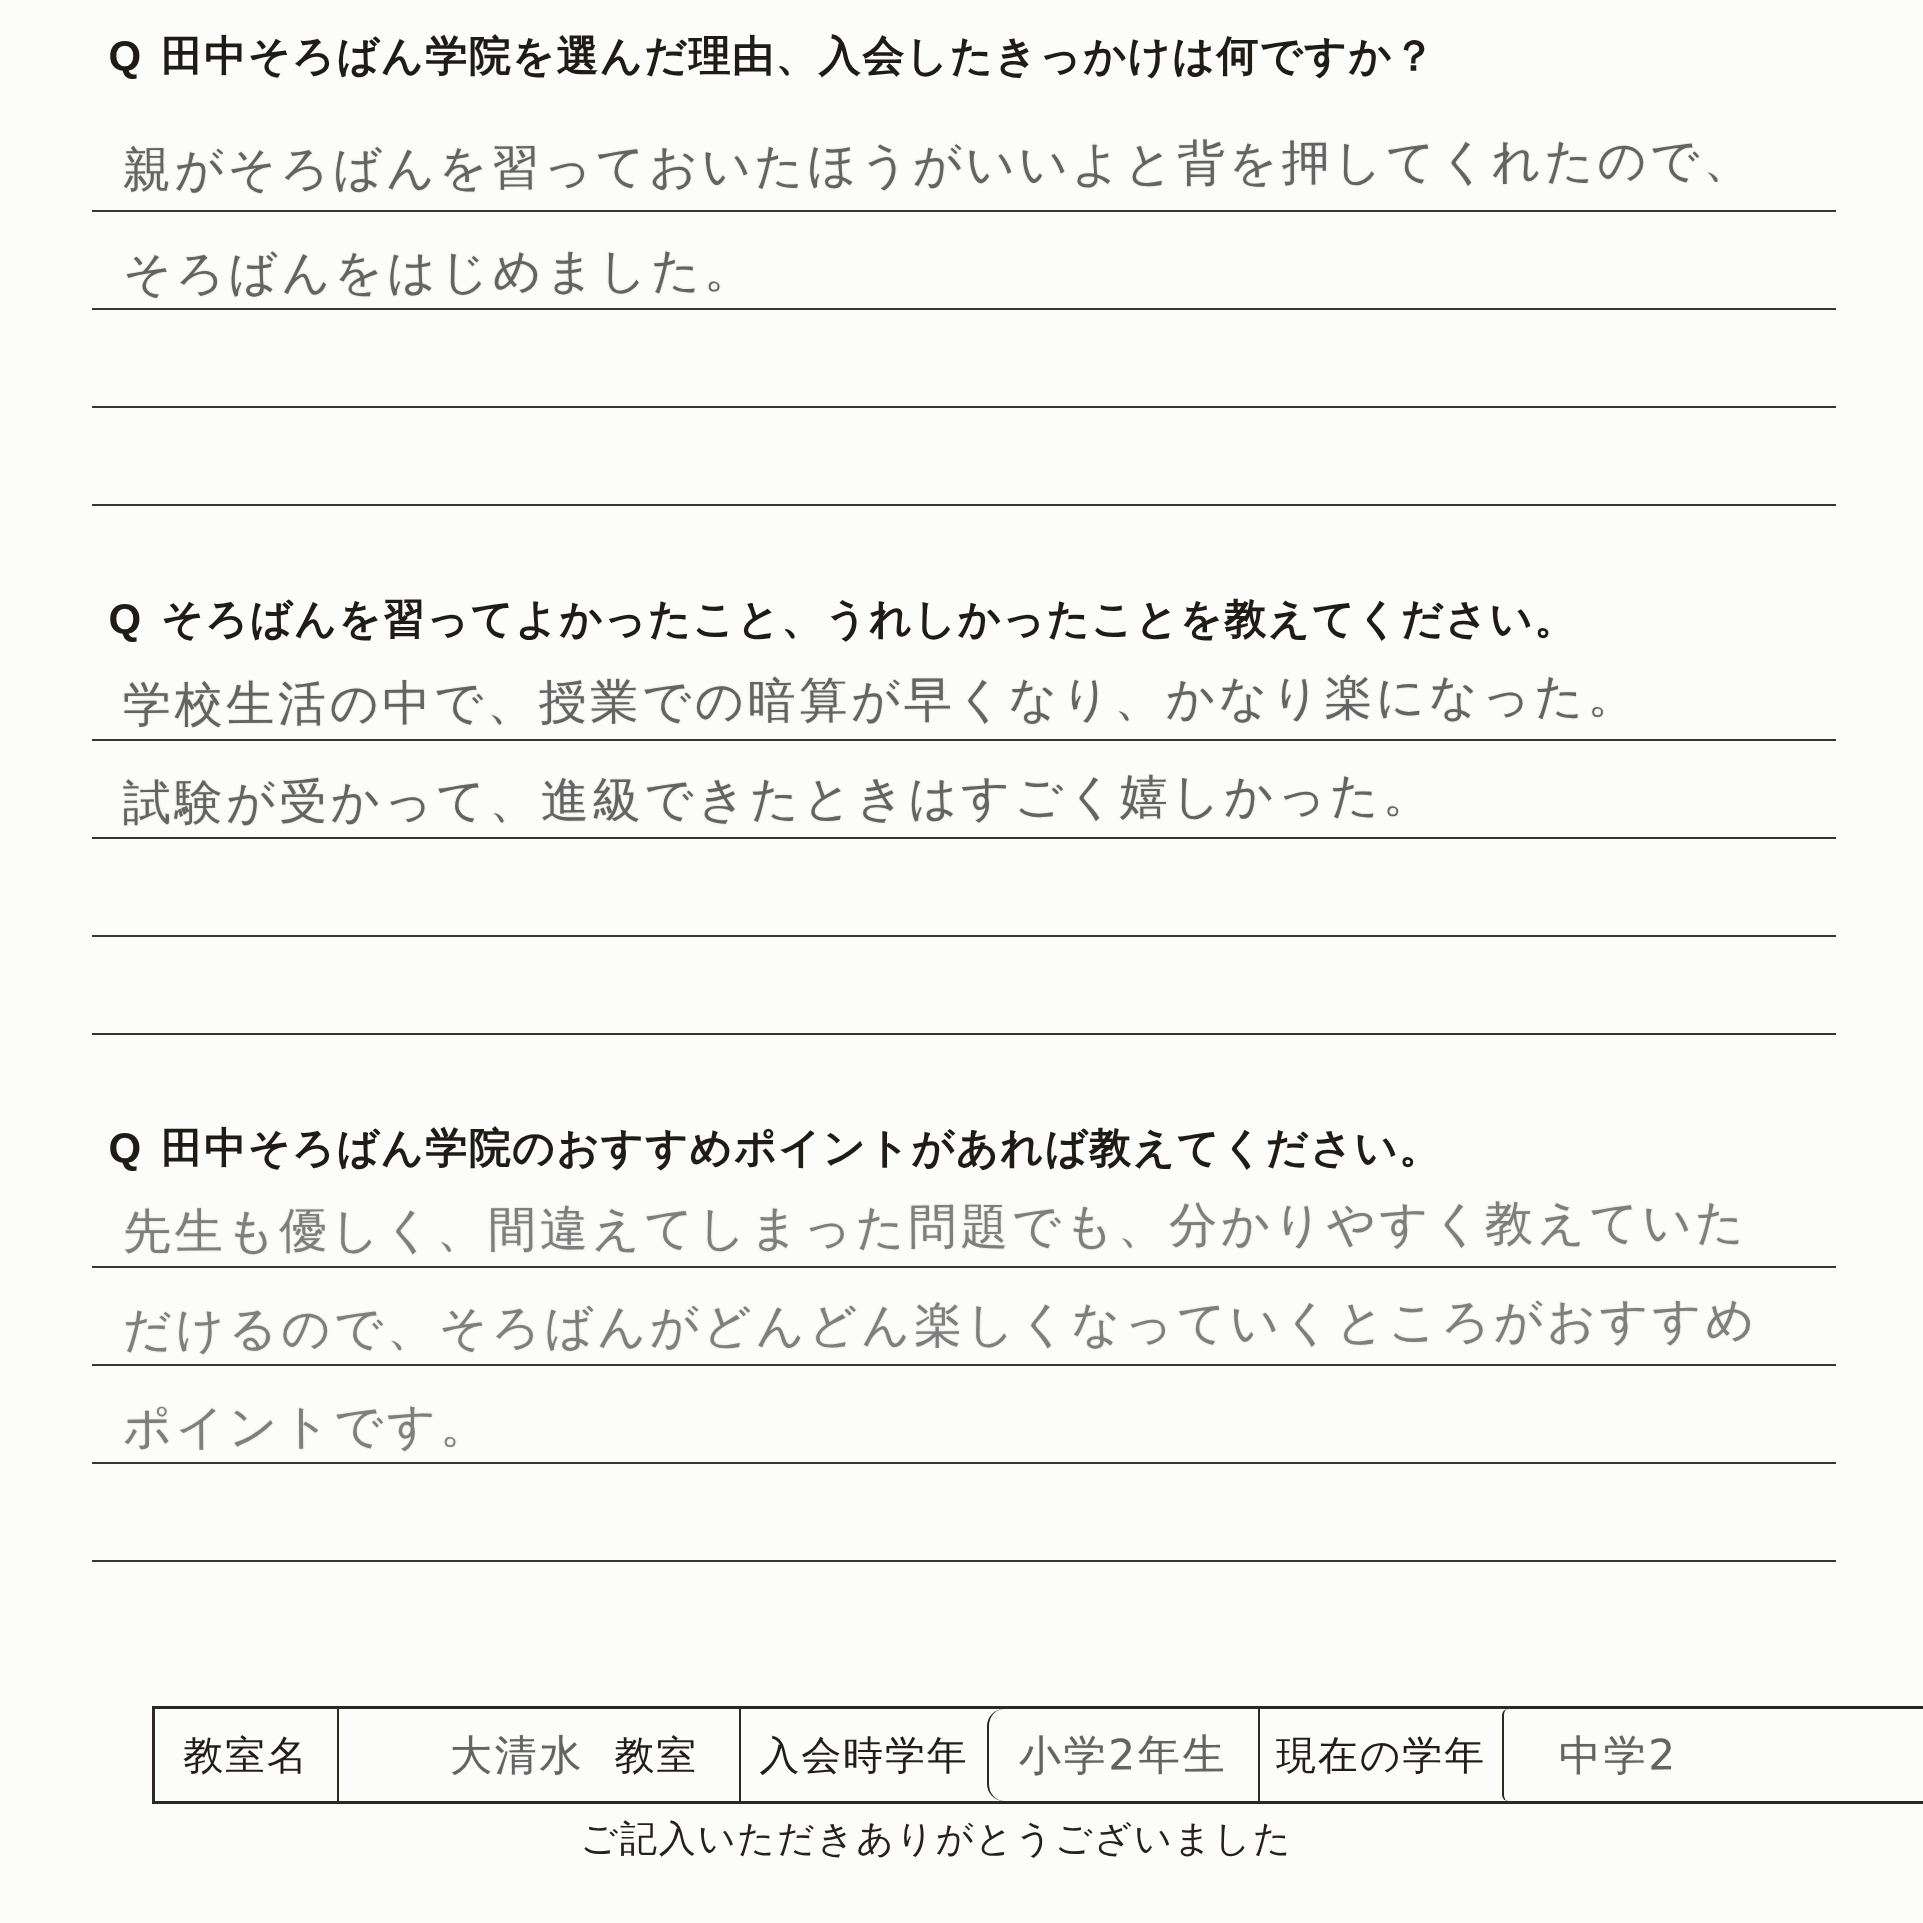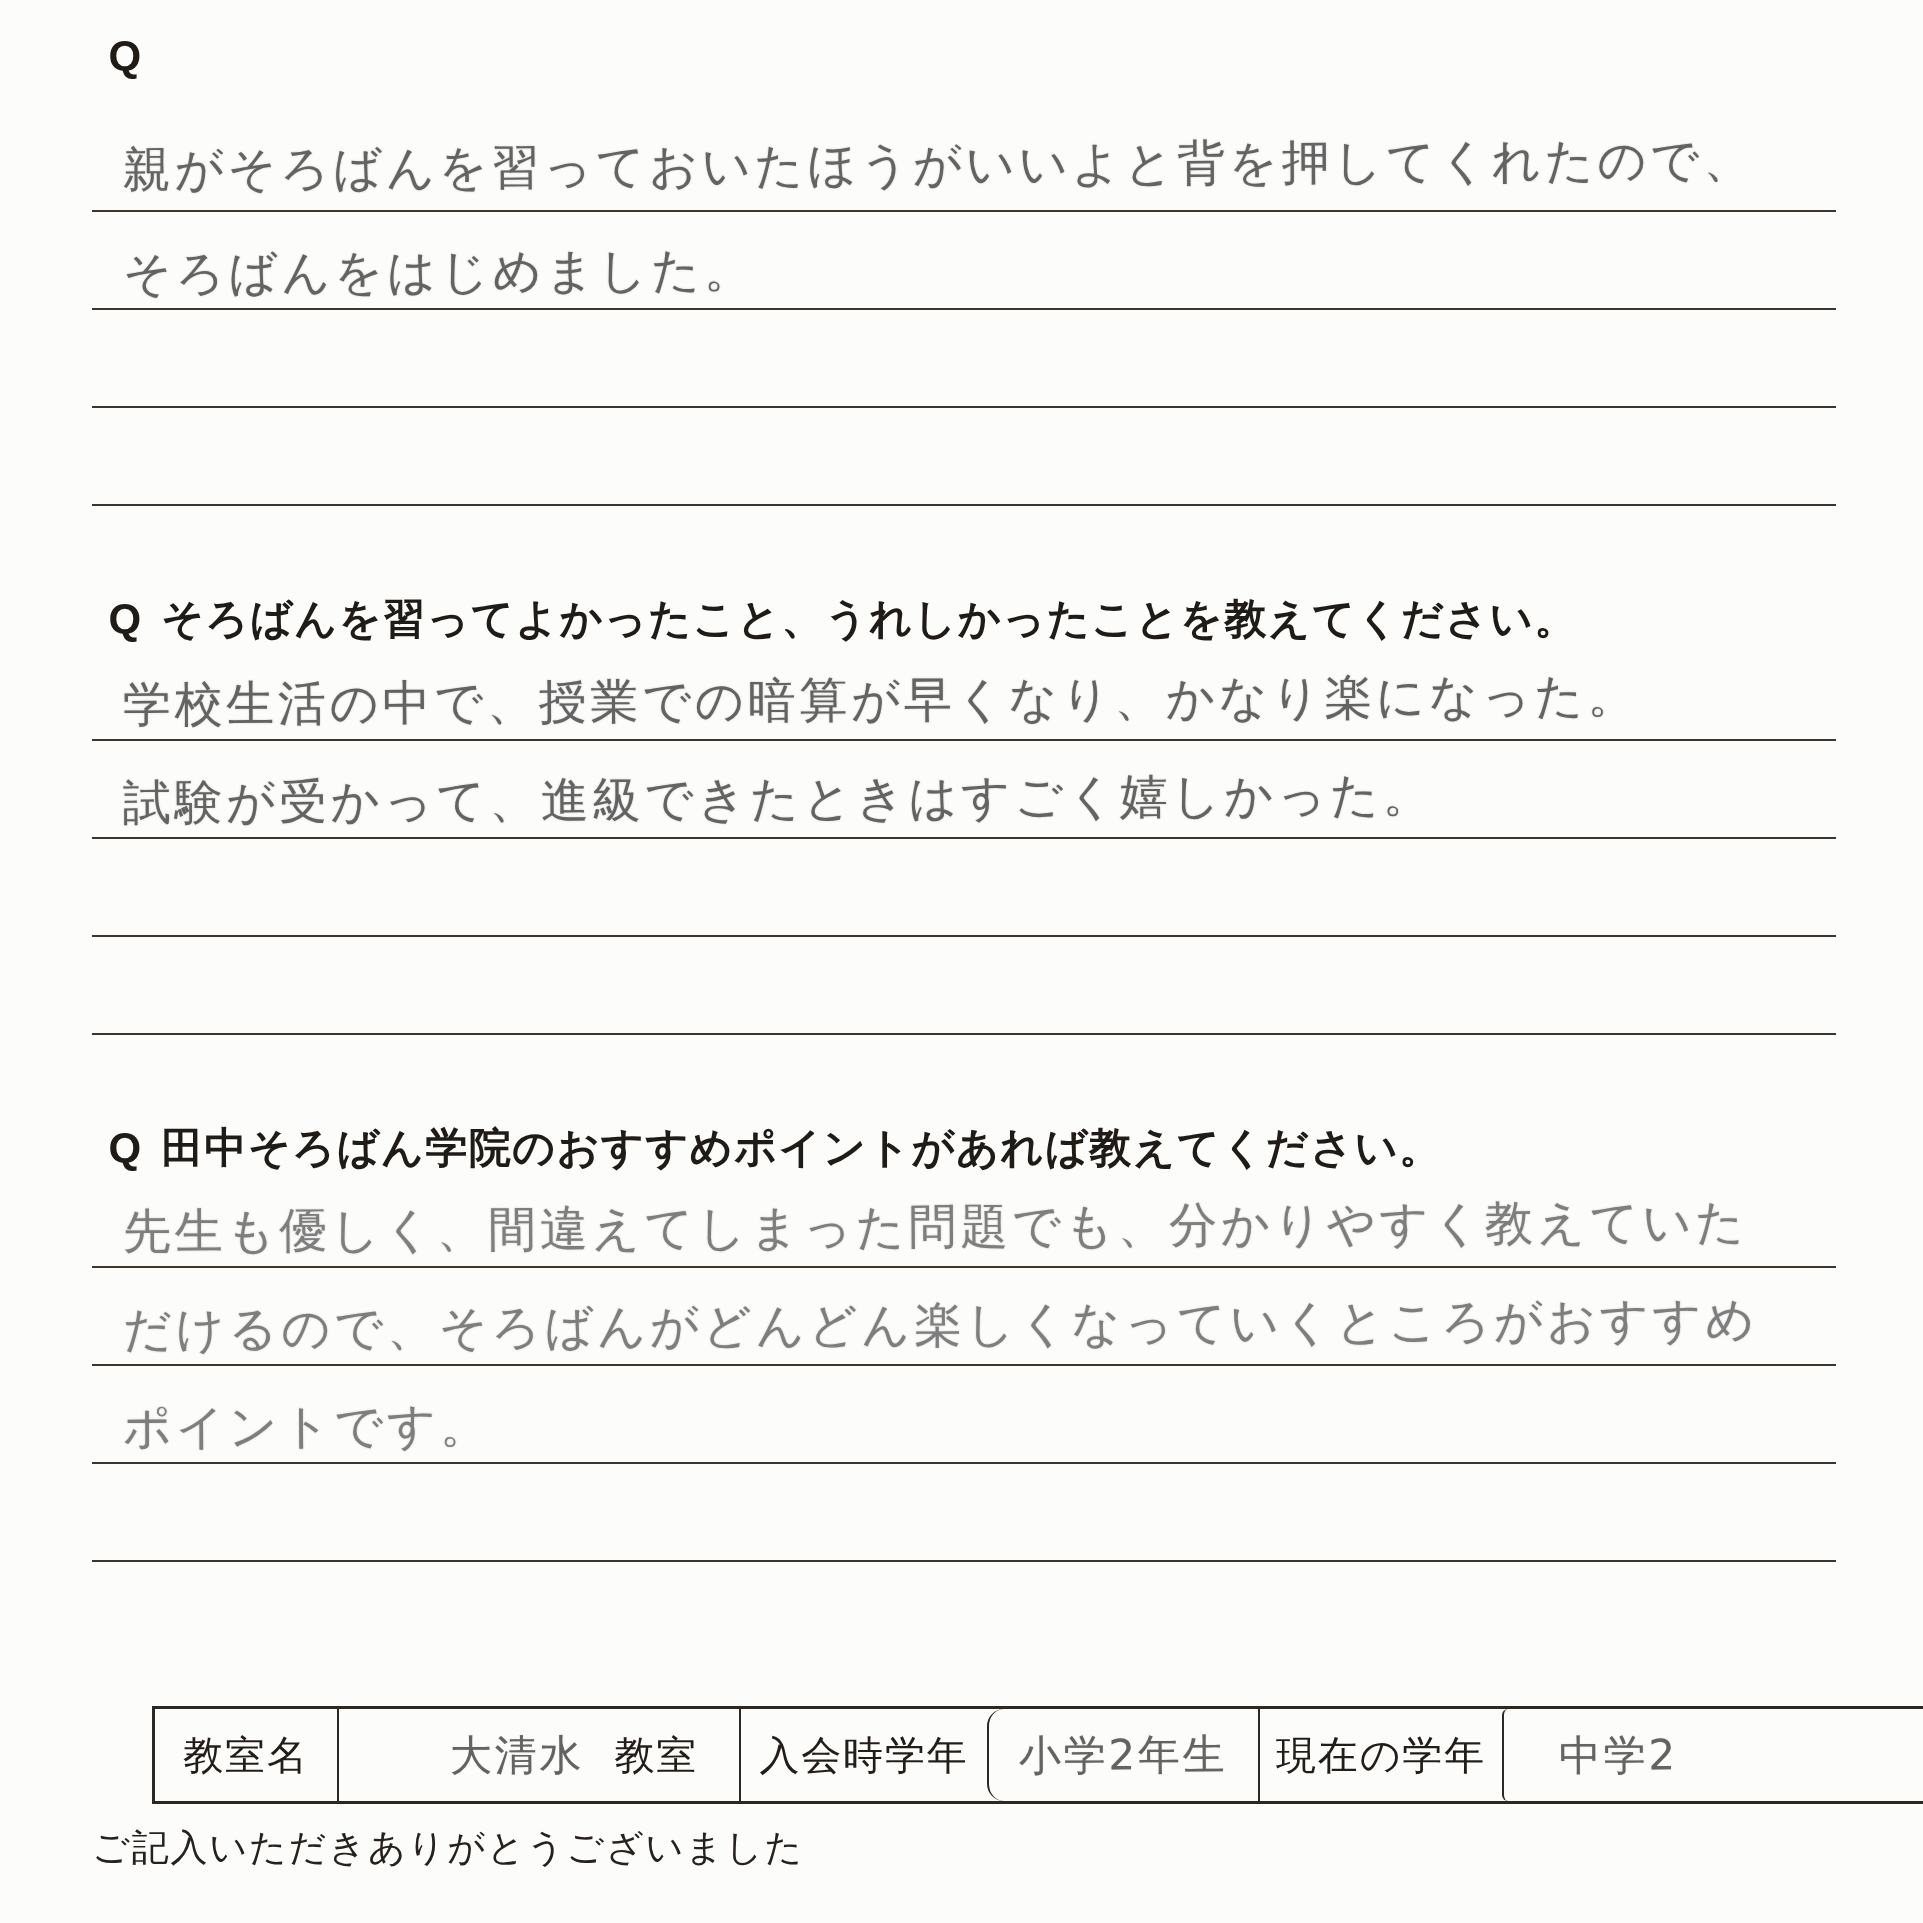--- a/index.html
+++ b/index.html
@@ -64,32 +64,33 @@
   }
   .cell:first-child { border-left:none; }
   .cell .hw { font-size:42px; letter-spacing:2.8px; text-shadow:0 0 0.9px rgba(120,120,120,.5); }
   .c1 { flex:0 0 182px; }
   .c2 { flex:0 0 402px; justify-content:space-between; padding:0 41px 0 111px;text-align:center; }
   .c3 { flex:0 0 248px; }
   .c4 { flex:0 0 271px;border-radius:17px; }
   .c5 { flex:0 0 244px; }
   .c6 { flex:1; justify-content:space-between; padding:0 41px 0 55px;border-radius:6px; }
 
-  .footer { margin-top:20px; padding-right:55px; text-align:left; }
+  .footer { margin-top:11px; padding-right:55px; text-align:center; }
   .footer div { font-size:37px; letter-spacing:1.8px; line-height:48px; color:#26211c; }
 </style>
 </head>
 <body>
 
 <div class="page">
   <div class="content">
 
     <section class="sec1">
       <h2 class="q-header">
         <span class="q-mark">Q</span>
+        <span>田中そろばん学院を選んだ理由、入会したきっかけは何ですか？</span>
       </h2>
       <div class="arow first">
         <span class="hw">親がそろばんを習っておいたほうがいいよと背を押してくれたので、</span>
       </div>
       <div class="arow">
         <span class="hw">そろばんをはじめました。</span>
       </div>
       <div class="arow">
         <span class="hw"></span>
       </div>

